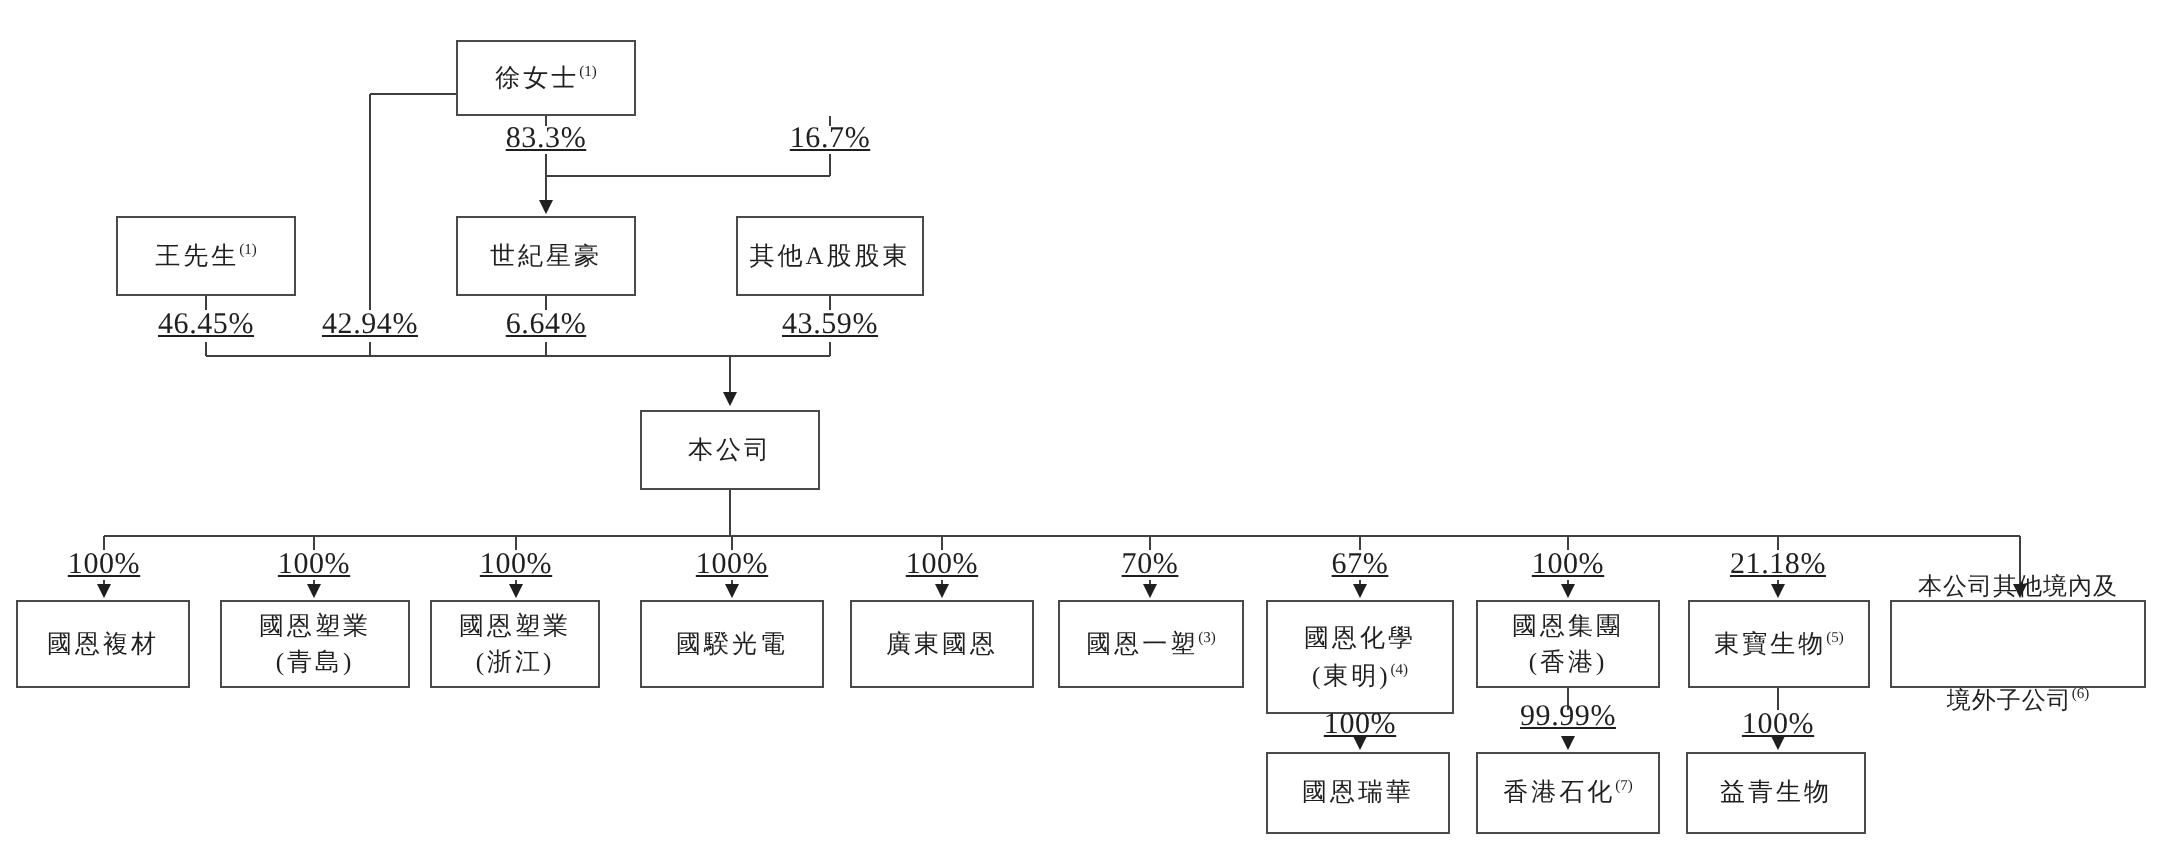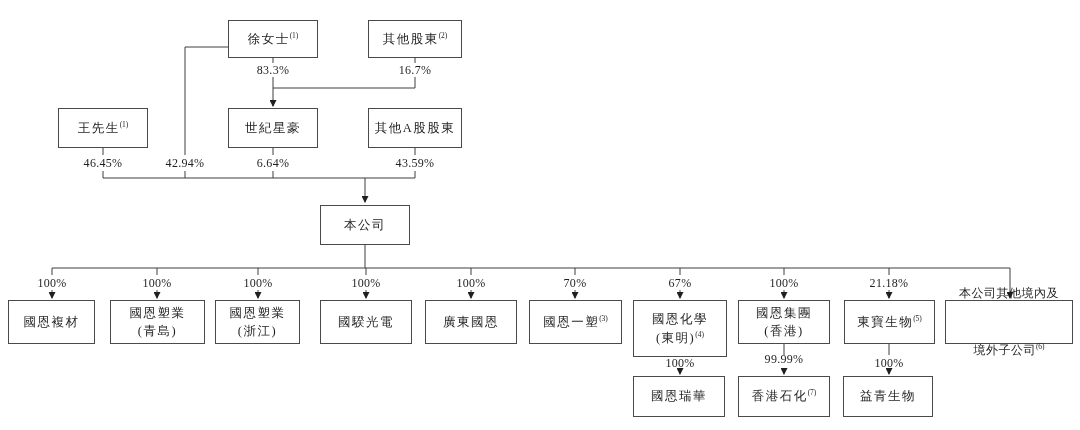--- a/index.html
+++ b/index.html
@@ -11,22 +11,22 @@
   svg.wires line{stroke:#3f3f3f;stroke-width:1;}
   .node{
     position:absolute;box-sizing:border-box;border:1px solid #4a4a4a;background:#fff;
     display:flex;flex-direction:column;align-items:center;justify-content:center;
     text-align:right;font-size:12.5px;line-height:1.45;letter-spacing:1.5px;
   }
   .node .l{display:block;white-space:nowrap;}
   .node.wide{letter-spacing:0.5px;font-size:12px;gap:40px;}
   sup{font-size:7.5px;letter-spacing:0;vertical-align:super;line-height:0;}
   .pct{
-    position:absolute;transform:translate(-50%,-50%);font-size:12px;
-    white-space:nowrap;letter-spacing:0.3px;
+    position:absolute;transform:translate(-50%,-50%);font-size:15px;
+    white-space:nowrap;letter-spacing:0.3px;text-decoration:underline;
   }
 </style>
 </head>
 <body>
 
 <div class="canvas">
 
   <svg class="wires">
     <defs>
       <marker id="ah" viewBox="0 0 10 10" refX="8.5" refY="5" markerWidth="7" markerHeight="7" orient="auto">
@@ -80,23 +80,20 @@
     <line x1="680" y1="344" x2="680" y2="355"></line> 
       <line x1="680" y1="370" x2="680" y2="374" marker-end="url(#ah)"></line>
     <line x1="784" y1="344" x2="784" y2="355"></line> 
       <line x1="784" y1="370" x2="784" y2="374" marker-end="url(#ah)"></line>
     <line x1="889" y1="344" x2="889" y2="355"></line> 
       <line x1="889" y1="370" x2="889" y2="374" marker-end="url(#ah)"></line>
   </svg>
 
   <div class="node" style="left:228px;top:20px;width:90px;height:38px">
     <span class="l"><span>徐女士</span><sup>(1)</sup></span>
-  </div>
-  <div class="node" style="left:368px;top:20px;width:94px;height:38px">
-    <span class="l"><span>其他股東</span><sup>(2)</sup></span>
   </div>
 
   <div class="node" style="left:58px;top:108px;width:90px;height:40px">
     <span class="l"><span>王先生</span><sup>(1)</sup></span>
   </div>
   <div class="node" style="left:228px;top:108px;width:90px;height:40px">
     <span class="l">世紀星豪</span>
   </div>
   <div class="node" style="left:368px;top:108px;width:94px;height:40px">
     <span class="l">其他A股股東</span>

